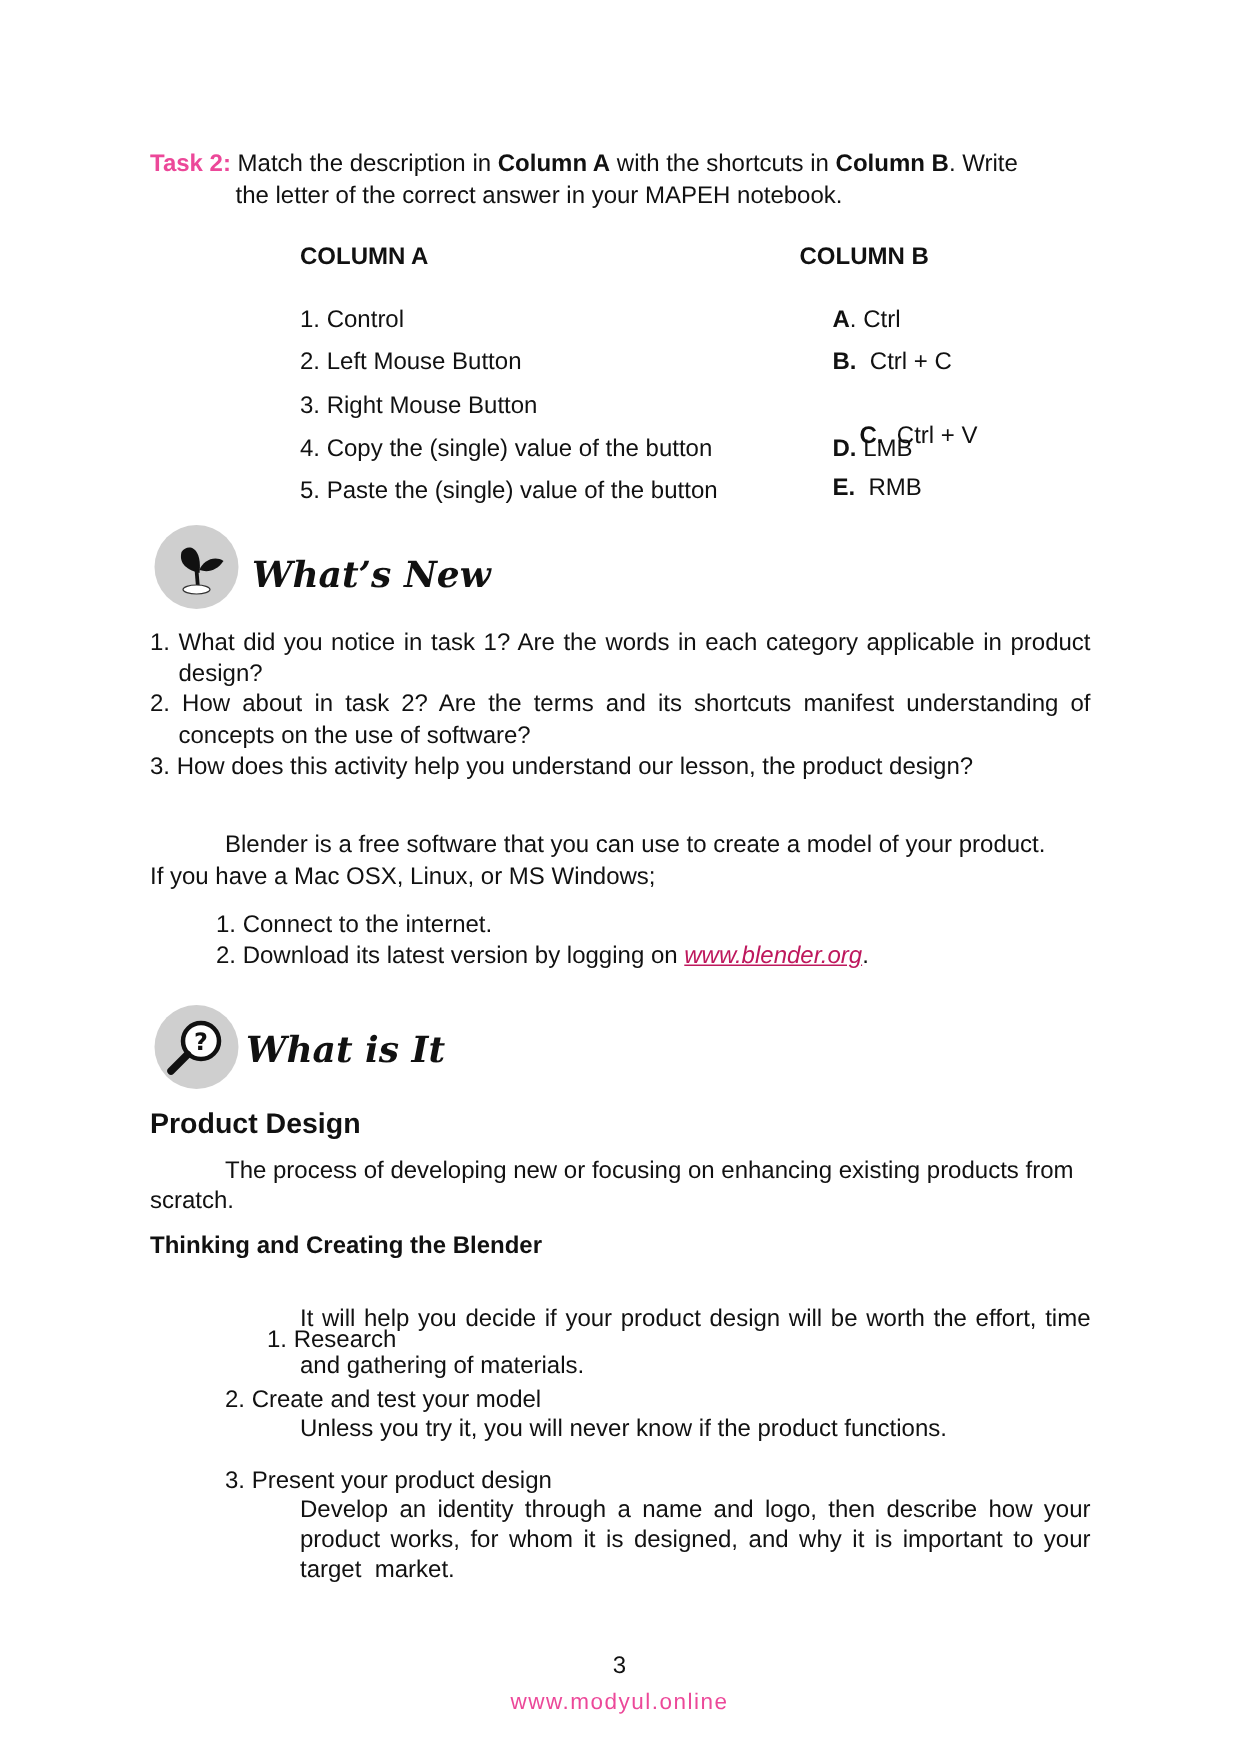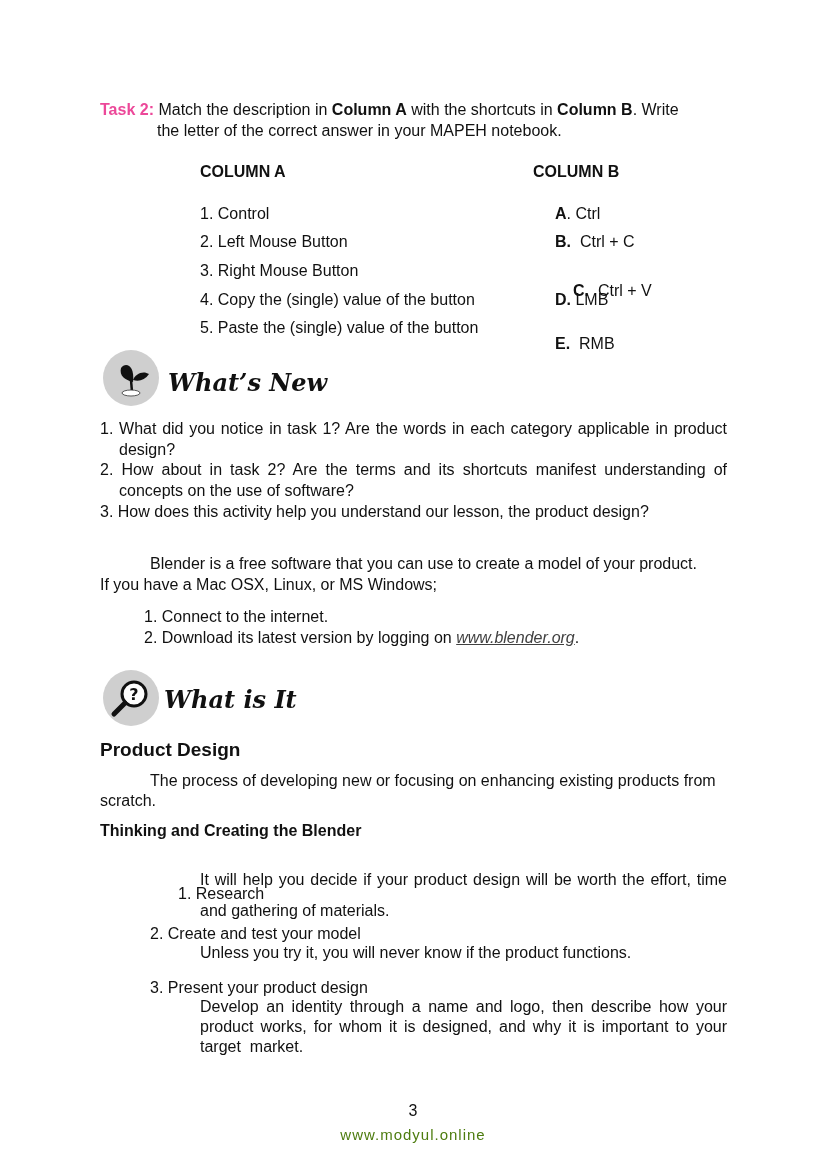--- a/index.html
+++ b/index.html
@@ -8,23 +8,23 @@
   .abs { position: absolute; }
   .task-label { color: #ec4899; font-weight: bold; }
   b { font-weight: bold; }
   .line { position: absolute; white-space: nowrap; line-height: 20px; }
   .col-head { font-weight: bold; }
   .section-title { font-family: "DejaVu Serif", serif; font-weight: bold; font-style: italic; font-size: 24px; }
   .icon-circle { width: 56px; height: 56px; border-radius: 50%; background: #cfcfcf; position: absolute; }
   .h2 { font-weight: bold; font-size: 19px; }
   .h3 { font-weight: bold; font-size: 16px; }
   .just { position: absolute; text-align: justify; line-height: 20px; }
-  a.link { color: #404040; text-decoration: underline; font-style: italic; }
+  a.link { color: #be185d; text-decoration: underline; font-style: italic; }
   .footer-page { font-size: 16px; }
-  .footer-url { color: #4d7c0f; font-size: 15px; letter-spacing: 1px; }
+  .footer-url { color: #ec4899; font-size: 15px; letter-spacing: 1px; }
 </style>
 </head>
 <body>
 
 <div class="line" style="left:100px; top:100px;">
   <span class="task-label">Task 2:</span><span> Match the description in </span><b>Column A</b><span> with the shortcuts in </span><b>Column B</b><span>. Write</span>
 </div>
 <div class="line" style="left:157px; top:121px;">the letter of the correct answer in your MAPEH notebook.</div>
 
 <div class="line col-head" style="left:200px; top:162px;">COLUMN A</div>
@@ -36,21 +36,21 @@
   <div class="line" style="left:200px; top:261px;">3. Right Mouse Button</div>
   <div class="line" style="left:200px; top:290px;">4. Copy the (single) value of the button</div>
   <div class="line" style="left:200px; top:318px;">5. Paste the (single) value of the button</div>
 </div>
 
 <div>
   <div class="line" style="left:555px; top:204px;"><b>A</b><span>.</span><span style="white-space:pre"> Ctrl</span></div>
   <div class="line" style="left:555px; top:232px;"><b>B.</b><span style="white-space:pre">  Ctrl + C</span></div>
   <div class="line" style="left:573px; top:261px;margin-top:20px;"><b>C.</b><span style="white-space:pre">  Ctrl + V</span></div>
   <div class="line" style="left:555px; top:290px;"><b>D.</b><span style="white-space:pre"> LMB</span></div>
-  <div class="line" style="left:555px; top:334px;"><b>E.</b><span style="white-space:pre">  RMB</span></div>
+  <div class="line" style="left:555px; top:316px;"><b>E.</b><span style="white-space:pre">  RMB</span></div>
 </div>
 
 <div class="icon-circle" style="left:103px; top:350px;">
   <svg width="56" height="56" viewBox="0 0 56 56">
     <path d="M18 18 C 22 12, 32 14, 30 32 C 22 30, 16 26, 18 18 Z" fill="#111"></path>
     <path d="M30 30 C 32 24, 40 20, 46 24 C 42 30, 36 32, 30 30 Z" fill="#111"></path>
     <path d="M28 30 L 29 42" stroke="#111" stroke-width="2.5" fill="none"></path>
     <ellipse cx="28" cy="43" rx="9" ry="3" fill="#fff" stroke="#333" stroke-width="0.8"></ellipse>
   </svg>
 </div>

